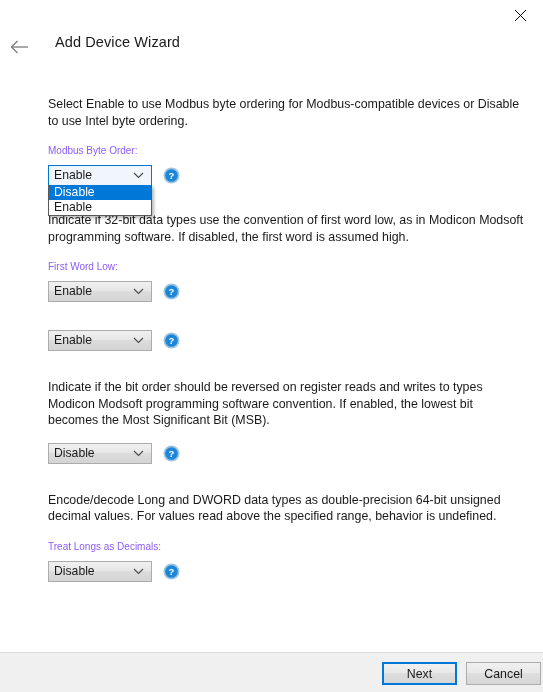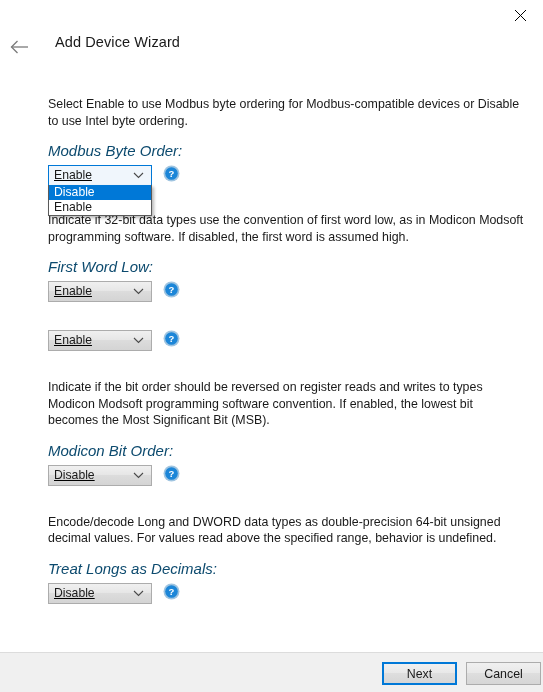--- a/index.html
+++ b/index.html
@@ -64,30 +64,29 @@
   }
   .section { margin-bottom: 0; }
   .desc {
     font-size: 12.4px;
     color: #1a1a1a;
     line-height: 16.5px;
     margin: 0 0 14px 0;
     max-width: 478px;
   }
   .field-label {
-    font-size: 15px;
-    color: #0c4a6e;
+    font-size: 10px;
+    color: #8b5cf6;
     line-height: 16px;
     margin: 0 0 6px 0;
-    font-style: italic;
   }
   .ctrl-row {
     display: flex;
+    align-items: center;
     position: relative;
-    text-decoration: underline;
   }
 
   
   .combo {
     position: relative;
     width: 104px;
     height: 21px;
     border: 1px solid #acacac;
     background: linear-gradient(to bottom, #f0f0f0 0%, #e6e6e6 48%, #dcdcdc 50%, #d4d4d4 100%);
     display: flex;
@@ -281,21 +280,20 @@
             <text x="8.5" y="12.2" font-family="Liberation Sans, sans-serif" font-size="9.5" font-weight="bold" fill="#ffffff" text-anchor="middle">?</text>
           </svg>
         </span>
       </div>
     </div>
 
     <div class="gap-b"></div>
 
     <div class="section">
       <p class="desc">Indicate if the bit order should be reversed on register reads and writes to types Modicon Modsoft programming software convention. If enabled, the lowest bit becomes the Most Significant Bit (MSB).</p>
-      <div class="field-label">Modicon Bit Order:</div>
       <div class="ctrl-row">
         <div class="combo">
           <span class="combo-text">Disable</span>
           <span class="chev">
             <svg width="11" height="7" viewBox="0 0 11 7" aria-hidden="true">
               <polyline points="1,1 5.5,5.5 10,1" fill="none" stroke="#4a4a4a" stroke-width="1.1"></polyline>
             </svg>
           </span>
         </div>
         <span class="help-icon">

